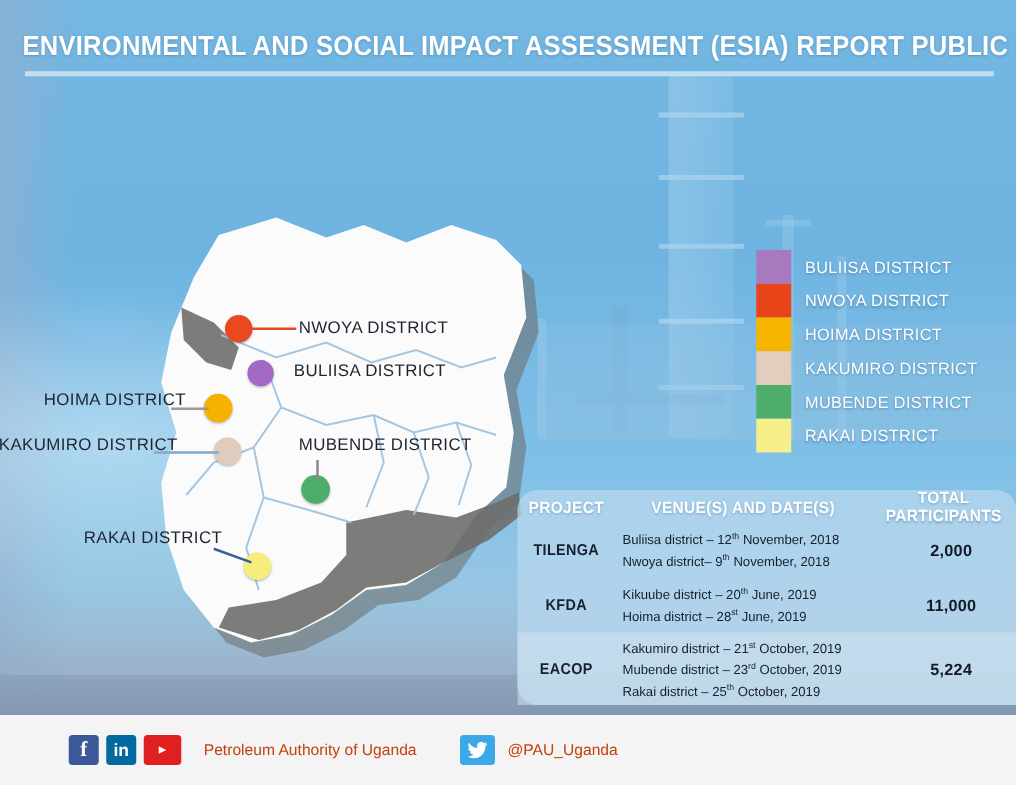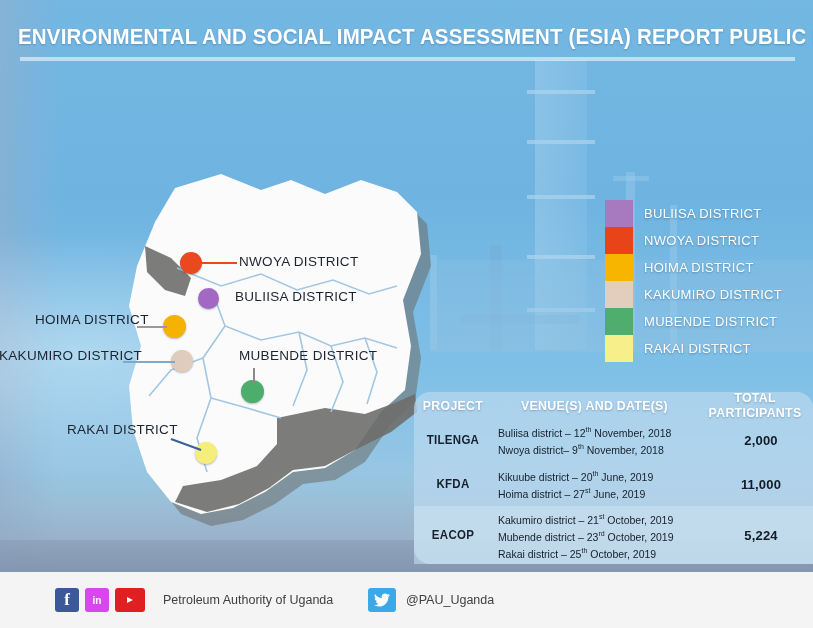--- a/index.html
+++ b/index.html
@@ -113,24 +113,24 @@
   }
 
   
   .footer{
     position:absolute;left:0;top:572px;width:813px;height:56px;
     background:#f4f4f4;display:flex;align-items:center;
   }
   .sicon{width:24px;height:24px;border-radius:3px;display:flex;align-items:center;
          justify-content:center;color:#fff;font-weight:bold;}
   .fb{background:#3b5998;font-size:17px;font-family:"Liberation Serif",serif;}
-  .li{background:#d946ef;font-size:10px;}
+  .li{background:#0369a1;font-size:14px;}
   .yt{background:#e02020;width:30px;}
   .tw{background:#3ba9e8;width:28px;}
-  .foot-txt{color:#404040;font-size:12.5px;}
+  .foot-txt{color:#c2410c;font-size:12.5px;}
   .logo-txt{
     color:#1a1a1a;font-weight:bold;font-size:11px;line-height:13px;
     font-family:"Liberation Serif",serif;letter-spacing:.2px;
   }
 </style>
 </head>
 <body>
 
 <div class="poster">
 
@@ -260,21 +260,21 @@
           <div class="ven-line"><span>Buliisa district – 12</span><sup>th</sup><span> November, 2018</span></div>
           <div class="ven-line"><span>Nwoya district– 9</span><sup>th</sup><span> November, 2018</span></div>
         </div>
         <div class="td-tot">2,000</div>
       </div>
 
       <div class="tbl-row" style="height:44px;">
         <div class="td-proj">KFDA</div>
         <div class="td-ven">
           <div class="ven-line"><span>Kikuube district – 20</span><sup>th</sup><span> June, 2019</span></div>
-          <div class="ven-line"><span>Hoima district – 27</span><sup>st</sup><span> June, 2019</span></div>
+          <div class="ven-line"><span>Hoima district – 28</span><sup>st</sup><span> June, 2019</span></div>
         </div>
         <div class="td-tot">11,000</div>
       </div>
 
       <div class="tbl-row row-alt" style="height:58px;">
         <div class="td-proj">EACOP</div>
         <div class="td-ven">
           <div class="ven-line"><span>Kakumiro district – 21</span><sup>st</sup><span> October, 2019</span></div>
           <div class="ven-line"><span>Mubende district – 23</span><sup>rd</sup><span> October, 2019</span></div>
           <div class="ven-line"><span>Rakai district – 25</span><sup>th</sup><span> October, 2019</span></div>

